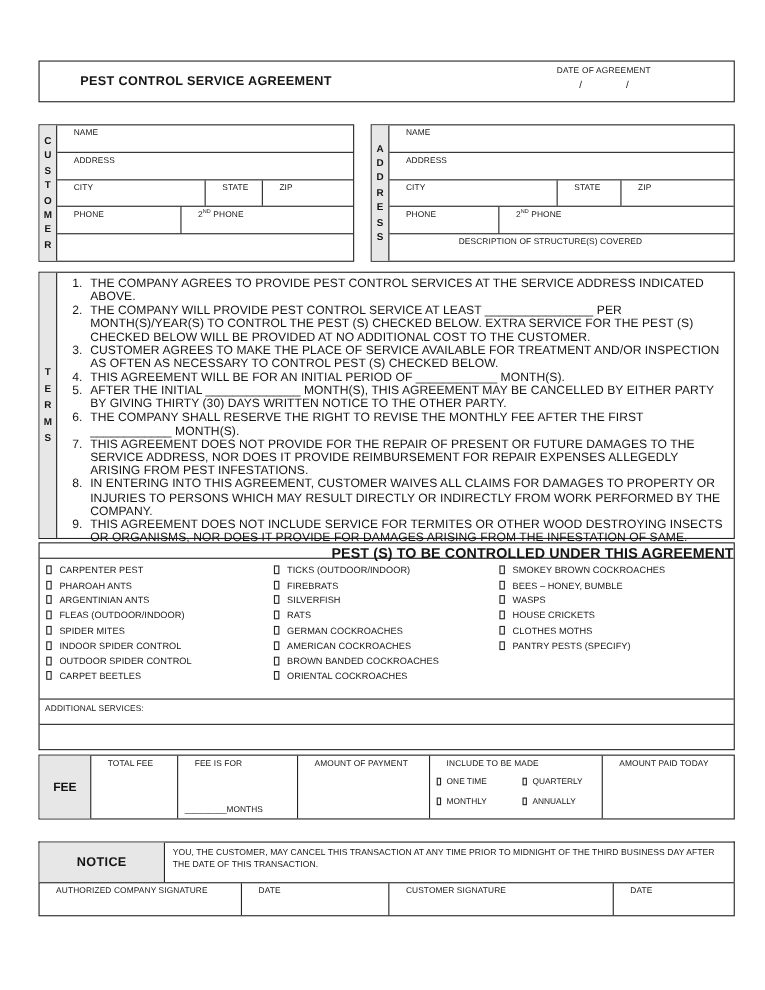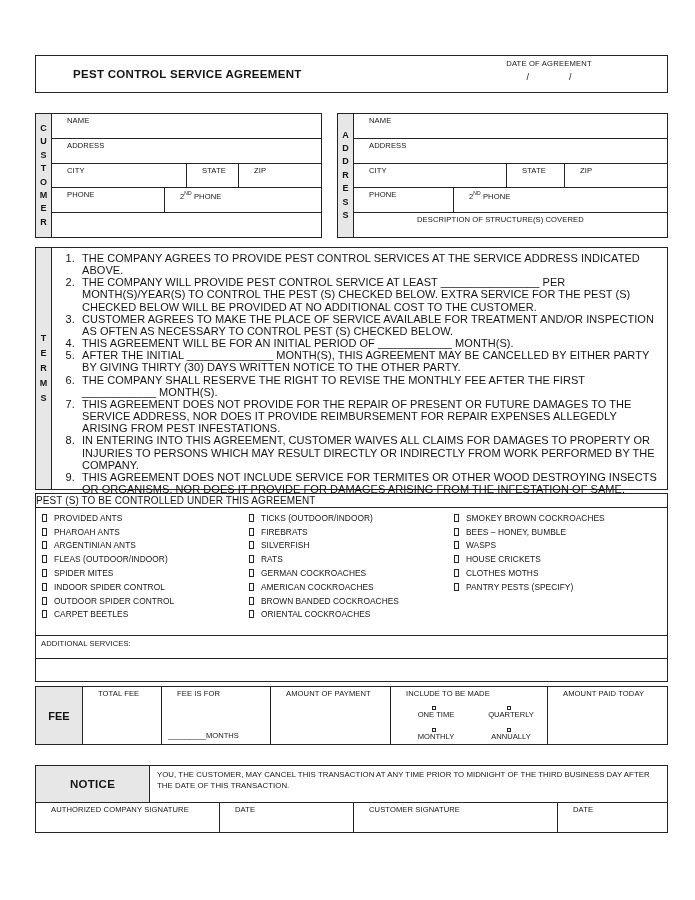--- a/index.html
+++ b/index.html
@@ -29,41 +29,41 @@
   .fcell:first-child { border-left:none; }
   .flabel { font-size:7.6px; padding:2px 0 0 15px; display:block; letter-spacing:.1px; }
   sup.nd { font-size:5px; vertical-align:super; }
 
   
   .terms-content { flex:1; padding:4px 6px 0 0; }
   ol.terms-list { list-style:decimal; padding-left:26px; }
   ol.terms-list li { font-size:11px; line-height:12.15px; padding-left:4px; letter-spacing:.05px; }
 
   
-  .pest-header { height:14px; border-bottom:1.2px solid #242424; text-align:left;
-                 font-weight:normal; font-size:10px; padding-top:1px; letter-spacing:.1px; }
+  .pest-header { height:14px; border-bottom:1.2px solid #242424; text-align:right;
+                 font-weight:bold; font-size:13px; padding-top:1px; letter-spacing:.1px; }
   .pest-grid { display:flex; padding:3px 0 0 6px; height:127px; }
   ul.pcol { list-style:none; }
   ul.pcol li { height:13.8px; display:flex; align-items:center; font-size:8.35px; letter-spacing:.05px; }
   .pcol-1 { width:207px; } .pcol-2 { width:205px; } .pcol-3 { width:210px; }
   .cb { width:5px; height:8px; border:1px solid #242424; display:inline-block;
         margin-right:7px; flex:0 0 5px; background:#fff; }
   .addl-row { border-top:1.2px solid #242424; height:23px; }
   .addl-row .flabel { padding:3px 0 0 5px; }
   .addl-empty { border-top:1.2px solid #242424; height:25px; }
 
   
   .fee-table { display:flex; }
   .fee-cell { position:relative; border-left:1.2px solid #242424; }
   .fee-cell:first-child { border-left:none; }
   .fee-side { background:#e7e7e7; display:flex; align-items:center; justify-content:center;
               font-weight:bold; font-size:11px; }
   .months-line { position:absolute; left:6px; bottom:4px; font-size:7.6px; }
   .pay-opts { display:grid; grid-template-columns:78px auto; row-gap:9px; margin:8px 0 0 6px; }
-  .opt { display:flex; align-items:center; font-size:7.6px;flex-direction:column; }
+  .opt { display:flex; align-items:center; font-size:7.6px; }
   .opt .cb { width:4px; height:7px; margin-right:5px; flex:0 0 4px; }
 
   
   .notice-box { display:flex; border-bottom:none; }
   .notice-side { width:114px; flex:0 0 114px; background:#e7e7e7; border-right:1.2px solid #242424;
                  display:flex; align-items:center; justify-content:center;
                  font-weight:bold; font-size:11.5px; letter-spacing:.3px; }
   .notice-text { flex:1; font-size:7.8px; line-height:10.6px; padding:4px 6px 0 7px; letter-spacing:.05px; }
 
   
@@ -187,21 +187,21 @@
       </ol>
     </div>
   </div>
 
   <div class="box" style="left:35px; top:493px; width:633px; height:189px;">
     <div class="pest-header">PEST (S) TO BE CONTROLLED UNDER THIS AGREEMENT</div>
     <div class="pest-grid">
       <ul class="pcol pcol-1">
         <li>
             <span class="cb"></span>
-            <span>PROVIDED ANTS</span>
+            <span>CARPENTER PEST</span>
           </li>
         <li>
             <span class="cb"></span>
             <span>PHAROAH ANTS</span>
           </li>
         <li>
             <span class="cb"></span>
             <span>ARGENTINIAN ANTS</span>
           </li>
         <li>

